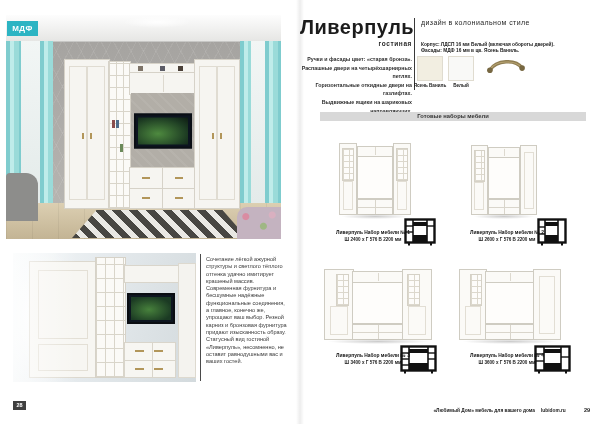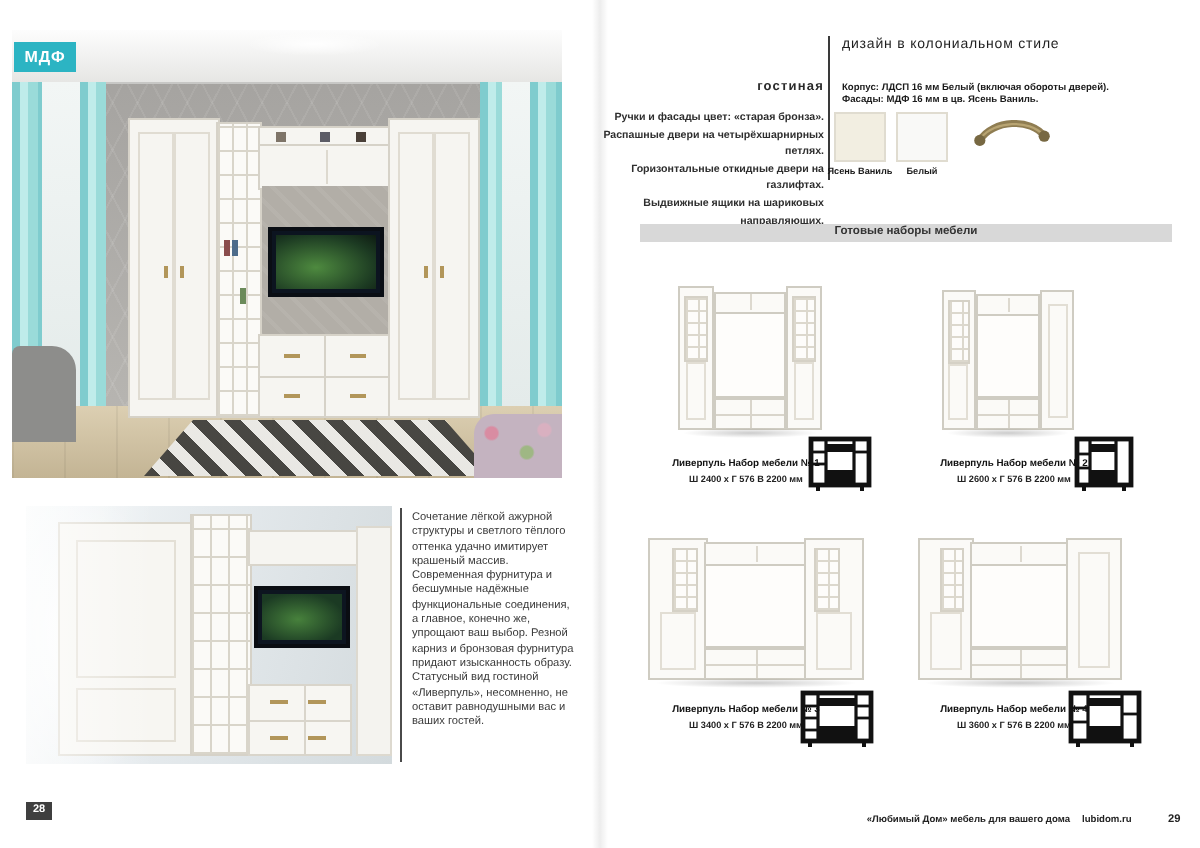--- a/index.html
+++ b/index.html
@@ -254,20 +254,21 @@
     </div>
     <div class="pb-cab-r"></div>
     <div class="pb-light"></div>
   </div>
 
   <div class="abs vline-left"></div>
   <div class="abs desc">Сочетание лёгкой ажурной структуры и светлого тёплого оттенка удачно имитирует крашеный массив. Современная фурнитура и бесшумные надёжные функциональные соединения, а главное, конечно же, упрощают ваш выбор. Резной карниз и бронзовая фурнитура придают изысканность образу. Статусный вид гостиной «Ливерпуль», несомненно, не оставит равнодушными вас и ваших гостей.</div>
 
   <div class="abs page-sq">28</div>
 
+  <div class="abs title">Ливерпуль</div>
   <div class="abs subtitle">гостиная</div>
 
   <div class="abs features">
     <div class="feature">Ручки и фасады цвет: «старая бронза».</div>
     <div class="feature">Распашные двери на четырёхшарнирных петлях.</div>
     <div class="feature">Горизонтальные откидные двери на газлифтах.</div>
     <div class="feature">Выдвижные ящики на шариковых направляющих.</div>
   </div>
 
   <div class="abs vline-right"></div>

